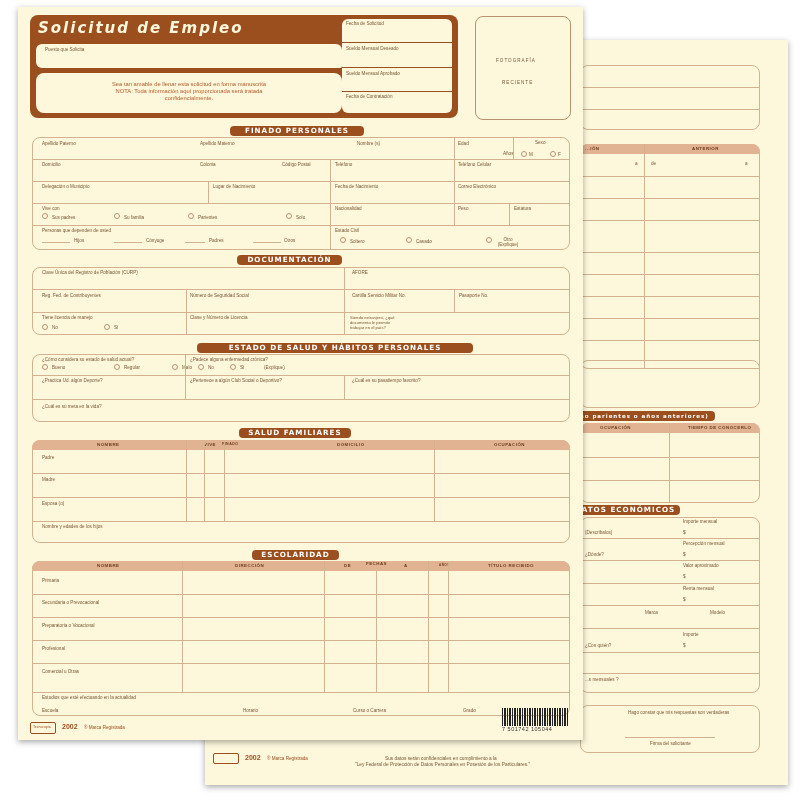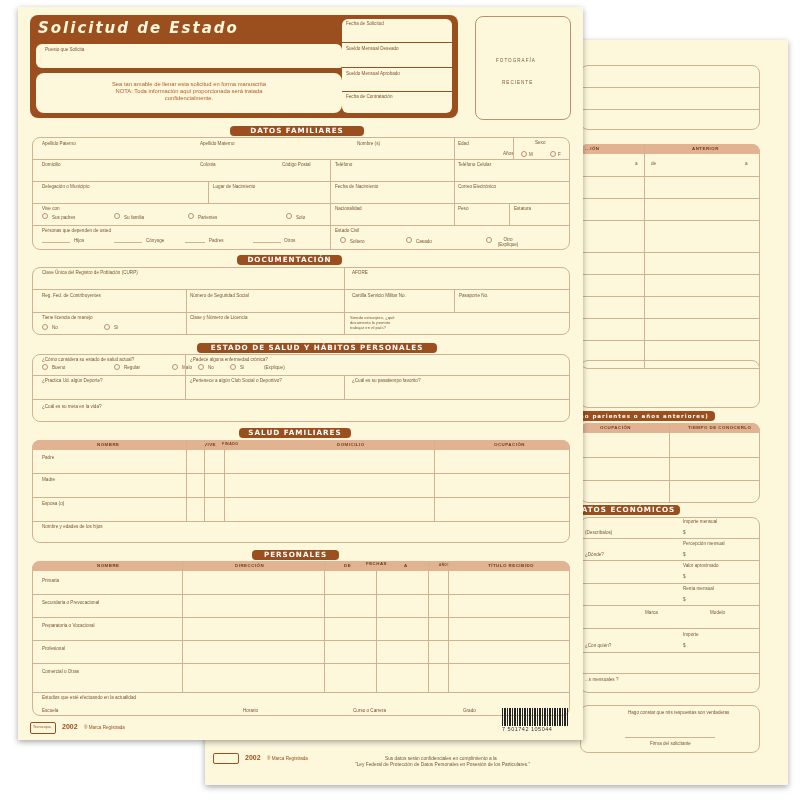--- a/index.html
+++ b/index.html
@@ -89,21 +89,21 @@
   <span class="lbl" style="left:180px;top:716px;font-size:4.8px">Sus datos serán confidenciales en cumplimiento a la</span>
   <span class="lbl" style="left:150px;top:722px;font-size:4.8px">"Ley Federal de Protección de Datos Personales en Posesión de los Particulares."</span>
   <div style="position:absolute;left:8px;top:713px;width:26px;height:11px;border:1px solid #9b4f1e;border-radius:2px"></div>
   <span style="position:absolute;left:40px;top:714px;font-size:7px;font-weight:bold;color:#9b4f1e">2002</span>
   <span class="lbl" style="left:62px;top:716px;color:#9b4f1e">® Marca Registrada</span>
 </div>
 
 <div class="page" id="front">
 
   <div class="brown" style="position:absolute;left:12px;top:8px;width:428px;height:103px;border-radius:8px"></div>
-  <div style="position:absolute;left:20px;top:12px;font-family:'DejaVu Sans',sans-serif;font-weight:bold;font-style:italic;font-size:15px;letter-spacing:2px;color:#fdf8dc">Solicitud de Estado</div>
+  <div style="position:absolute;left:20px;top:12px;font-family:'DejaVu Sans',sans-serif;font-weight:bold;font-style:italic;font-size:15px;letter-spacing:2px;color:#fdf8dc">Solicitud de Empleo</div>
   <div style="position:absolute;left:18px;top:37px;width:306px;height:24px;background:#fdf8dc;border-radius:6px 6px 2px 6px"></div>
   <span class="lbl" style="left:27px;top:40px">Puesto que Solicita</span>
   <div style="position:absolute;left:18px;top:66px;width:306px;height:40px;background:#fdf8dc;border-radius:8px"></div>
   <div style="position:absolute;left:18px;top:74px;width:306px;text-align:center;font-size:5.8px;line-height:7px;color:#b35a2a">
     <div>Sea tan amable de llenar esta solicitud en forma manuscrita</div>
     <div>NOTA: Toda información aquí proporcionada será tratada</div>
     <div>confidencialmente.</div>
   </div>
   <div style="position:absolute;left:324px;top:12px;width:110px;height:94px;background:#fdf8dc;border-radius:6px"></div>
   <span class="lbl" style="left:328px;top:14px">Fecha de Solicitud</span>
@@ -111,21 +111,21 @@
   <span class="lbl" style="left:328px;top:64px">Sueldo Mensual Aprobado</span>
   <span class="lbl" style="left:328px;top:87px">Fecha de Contratación</span>
   <div class="hl brown" style="left:324px;top:35px;width:110px"></div>
   <div class="hl brown" style="left:324px;top:60px;width:110px"></div>
   <div class="hl brown" style="left:324px;top:84px;width:110px"></div>
 
   <div class="box" style="left:457px;top:9px;width:96px;height:104px;border-color:#b89170"></div>
   <span class="lbl" style="left:478px;top:51px;letter-spacing:1px">FOTOGRAFÍA</span>
   <span class="lbl" style="left:484px;top:73px;letter-spacing:1px">RECIENTE</span>
 
-  <div class="sect" style="left:212px;top:119px;width:134px">DATOS FAMILIARES</div>
+  <div class="sect" style="left:212px;top:119px;width:134px">FINADO PERSONALES</div>
   <div class="box" style="left:14px;top:130px;width:538px;height:113px"></div>
   <span class="lbl" style="left:24px;top:134px">Apellido Paterno</span>
   <span class="lbl" style="left:182px;top:134px">Apellido Materno</span>
   <span class="lbl" style="left:339px;top:134px">Nombre (s)</span>
   <span class="lbl" style="left:440px;top:134px">Edad</span>
   <span class="lbl" style="left:485px;top:144px">Años</span>
   <span class="lbl" style="left:517px;top:133px">Sexo</span>
   <div class="radio" style="left:503px;top:144px"></div>
   <span class="lbl" style="left:511px;top:145px">M</span>
   <div class="radio" style="left:532px;top:144px"></div>
@@ -193,21 +193,21 @@
   <span class="lbl" style="left:441px;top:286px">Pasaporte No.</span>
   <div class="hl" style="left:14px;top:305px;width:538px"></div>
   <span class="lbl" style="left:24px;top:308px">Tiene licencia de manejo</span>
   <div class="radio" style="left:24px;top:317px"></div>
   <span class="lbl" style="left:34px;top:318px">No</span>
   <div class="radio" style="left:86px;top:317px"></div>
   <span class="lbl" style="left:96px;top:318px">Sí</span>
   <span class="lbl" style="left:172px;top:308px">Clase y Número de Licencia</span>
   <span class="lbl" style="left:332px;top:308px;width:50px;white-space:normal;line-height:5px;font-size:4.2px">Siendo extranjero, ¿qué documento le permite trabajar en el país?</span>
 
-  <div class="sect" style="left:179px;top:336px;width:240px">ESTADO DE SALUD Y HÁBITOS PERSONALES</div>
+  <div class="sect" style="left:179px;top:336px;width:276px">ESTADO DE SALUD Y HÁBITOS PERSONALES</div>
   <div class="box" style="left:14px;top:347px;width:538px;height:68px"></div>
   <span class="lbl" style="left:24px;top:350px">¿Cómo considera su estado de salud actual?</span>
   <div class="radio" style="left:24px;top:357px"></div>
   <span class="lbl" style="left:34px;top:358px">Bueno</span>
   <div class="radio" style="left:96px;top:357px"></div>
   <span class="lbl" style="left:106px;top:358px">Regular</span>
   <div class="radio" style="left:154px;top:357px"></div>
   <span class="lbl" style="left:164px;top:358px">Malo</span>
   <div class="vl" style="left:167px;top:347px;height:45px"></div>
   <span class="lbl" style="left:172px;top:350px">¿Padece alguna enfermedad crónica?</span>
@@ -238,21 +238,21 @@
   <div class="vl" style="left:206px;top:433px;height:81px"></div>
   <div class="vl" style="left:416px;top:433px;height:81px"></div>
   <span class="lbl" style="left:24px;top:448px">Padre</span>
   <div class="hl" style="left:14px;top:466px;width:538px"></div>
   <span class="lbl" style="left:24px;top:470px">Madre</span>
   <div class="hl" style="left:14px;top:490px;width:538px"></div>
   <span class="lbl" style="left:24px;top:494px">Esposa (o)</span>
   <div class="hl" style="left:14px;top:514px;width:538px"></div>
   <span class="lbl" style="left:24px;top:517px">Nombre y edades de los hijos</span>
 
-  <div class="sect" style="left:234px;top:543px;width:87px">PERSONALES</div>
+  <div class="sect" style="left:234px;top:543px;width:87px">ESCOLARIDAD</div>
   <div class="box" style="left:14px;top:554px;width:538px;height:155px"></div>
   <div class="thead" style="left:14px;top:554px;width:538px">
     <span style="left:65px">NOMBRE</span>
     <span style="left:203px">DIRECCIÓN</span>
     <span style="left:312px">DE</span>
     <span style="left:334px;top:0">FECHAS</span>
     <span style="left:372px">A</span>
     <span style="left:407px;font-size:3px">AÑOS</span>
     <span style="left:456px">TÍTULO RECIBIDO</span>
   </div>

